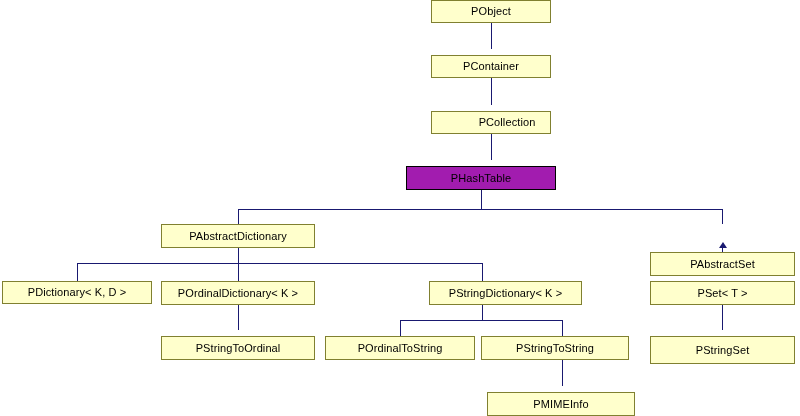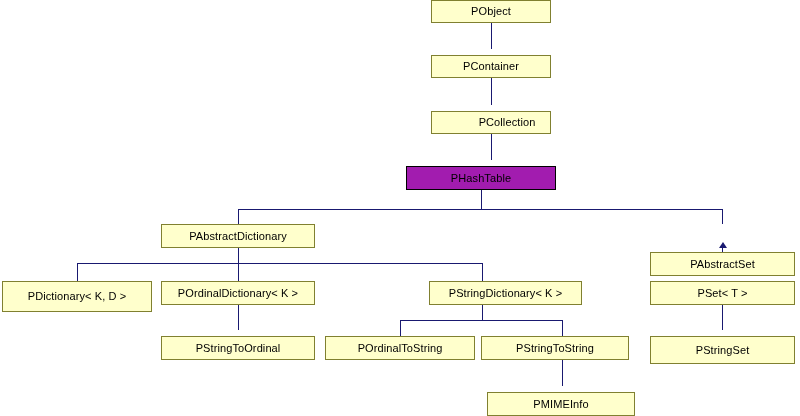--- a/index.html
+++ b/index.html
@@ -100,21 +100,21 @@
     </div>
     <div class="node current" style="left: 406px; top: 166px; width: 150px; height: 24px;">
       <span class="node-label">PHashTable</span>
     </div>
     <div class="node" style="left: 161px; top: 224px; width: 154px; height: 24px;">
       <span class="node-label">PAbstractDictionary</span>
     </div>
     <div class="node" style="left: 650px; top: 224px; width: 145px; height: 24px; margin-top: 28px;">
       <span class="node-label">PAbstractSet</span>
     </div>
-    <div class="node" style="left: 2px; top: 281px; width: 150px; height: 31px;">
+    <div class="node" style="left: 2px; top: 281px; width: 150px; height: 23px;">
       <span class="node-label">PDictionary&lt; K, D &gt;</span>
     </div>
     <div class="node" style="left: 161px; top: 281px; width: 154px; height: 24px; text-align: center;">
       <span class="node-label">POrdinalDictionary&lt; K &gt;</span>
     </div>
     <div class="node" style="left: 405px; top: 281px; width: 153px; height: 24px; margin-left: 24px;">
       <span class="node-label">PStringDictionary&lt; K &gt;</span>
     </div>
     <div class="node" style="left: 650px; top: 281px; width: 145px; height: 24px;">
       <span class="node-label">PSet&lt; T &gt;</span>

